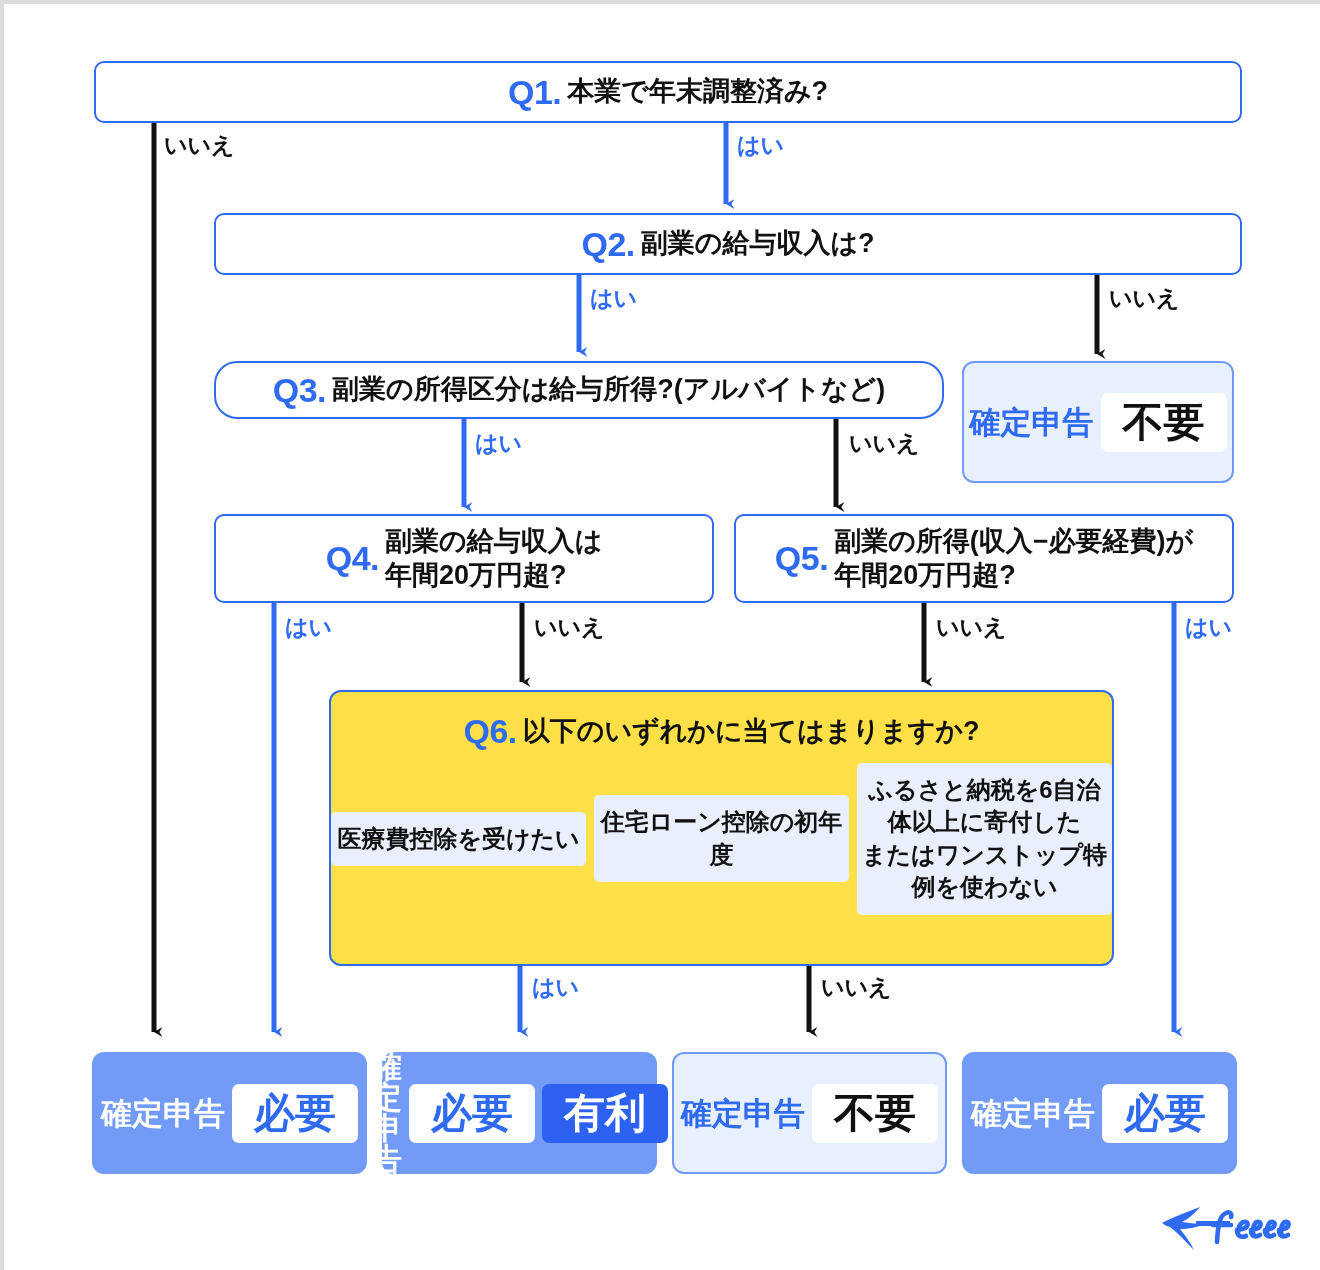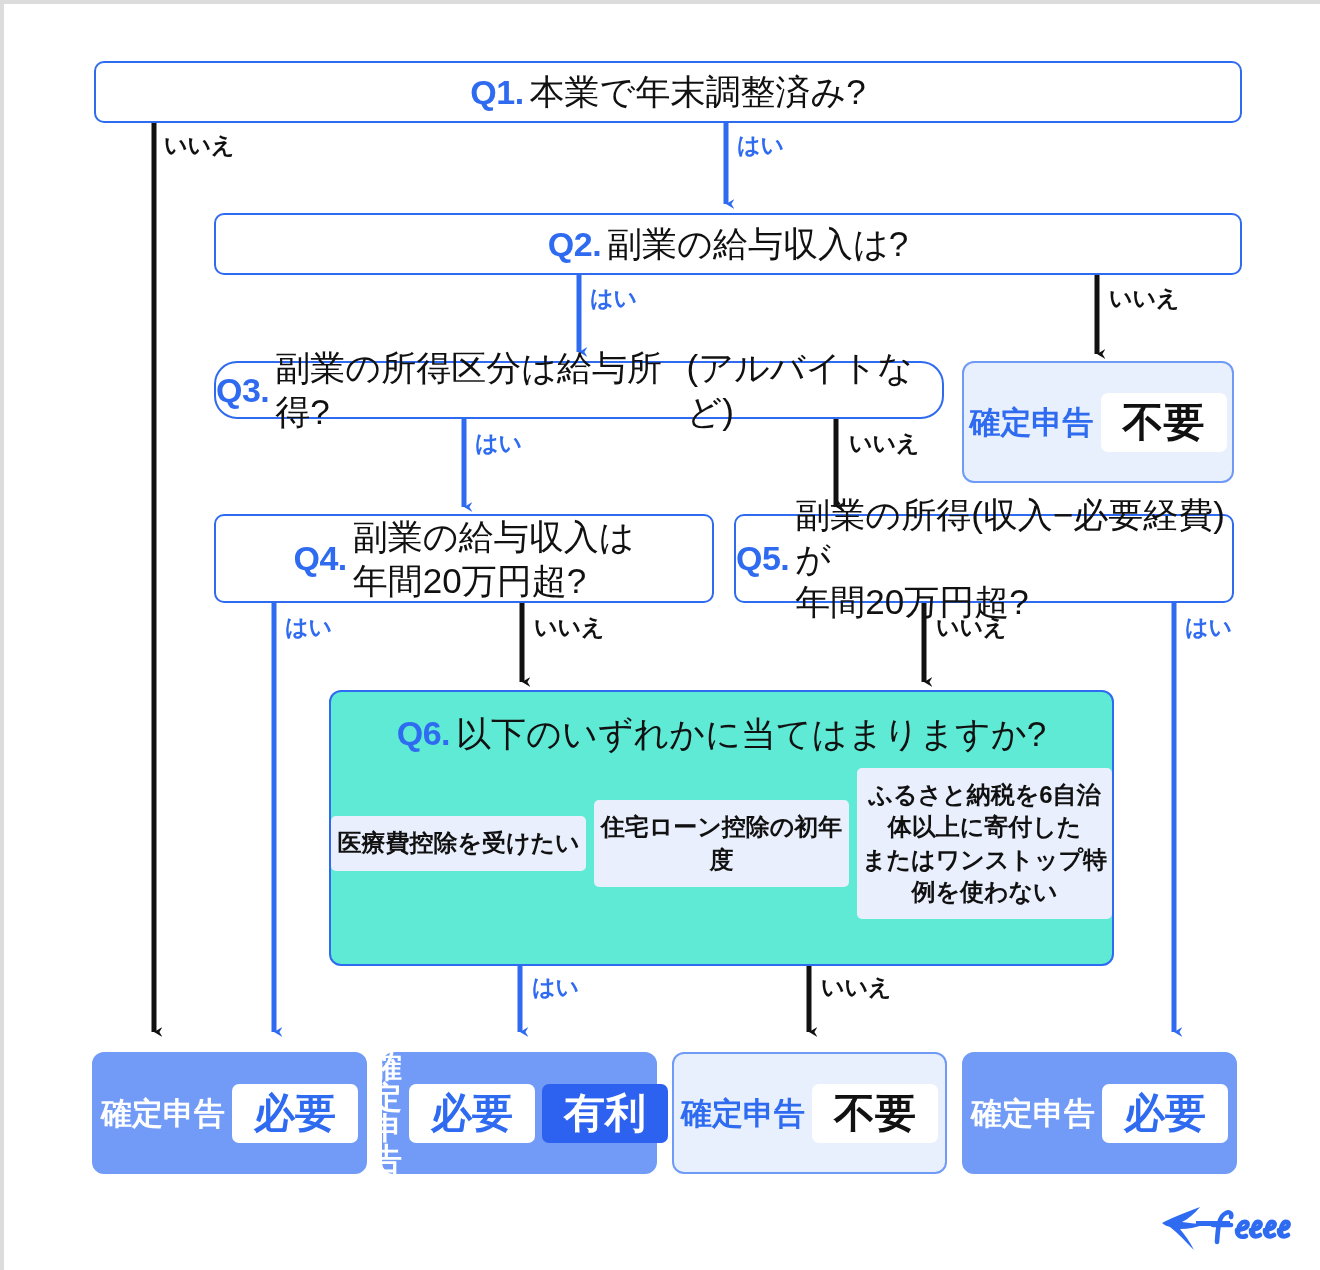--- a/index.html
+++ b/index.html
@@ -30,22 +30,22 @@
   }
   .qnum{
     color:#2f6bf0;
     font-weight:bold;
     font-size:34px;
     letter-spacing:-0.5px;
     margin-right:6px;
     white-space:nowrap;
   }
   .qtext{
-    font-weight:normal;
-    font-size:35px;
+    font-weight:bold;
+    font-size:27px;
     line-height:1.25;
     color:#111111;
     white-space:pre-line;
   }
 
   .inline-row{display:flex;align-items:center;justify-content:flex-end;}
   .stack-row{display:flex;align-items:center;}
 
   
   .rbox{
@@ -70,21 +70,21 @@
   .badge.white-blue{background:#ffffff;color:#2f6bf0;}
   .badge.white-black{background:#ffffff;color:#111111;}
   .badge.solid-blue{background:#2d62f0;color:#ffffff;}
 
   
   .q6box{
     position:absolute;
     box-sizing:border-box;
     border:2.5px solid #2f6bf0;
     border-radius:12px;
-    background:#5eead4;
+    background:#fde047;
     padding:14px 0 16px 0;
   }
   .q6title{
     display:flex;align-items:center;justify-content:center;
     margin:6px 0 12px 0;
   }
   .q6options{display:flex;flex-direction:row;align-items:center;gap:8px;}
   .opt{
     width:600px;
     background:#e9effc;

